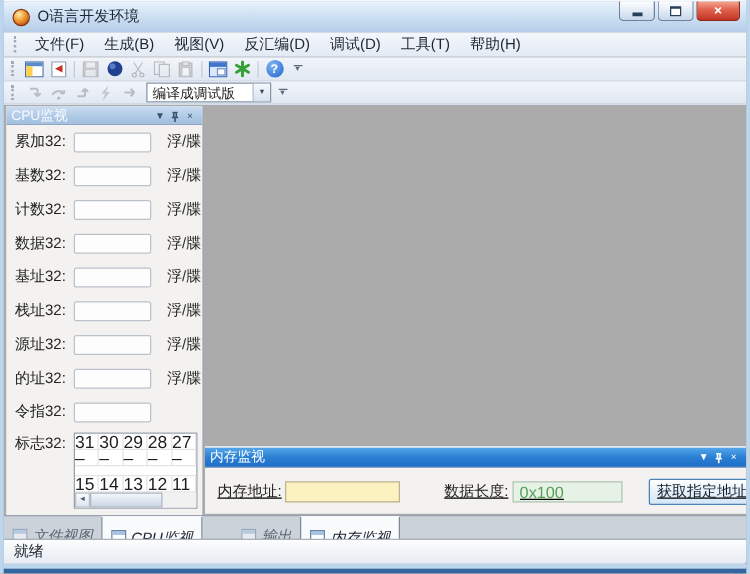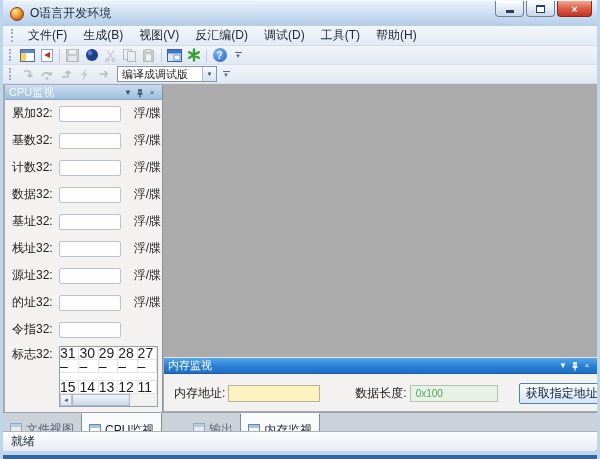--- a/index.html
+++ b/index.html
@@ -82,36 +82,36 @@
                    font-size:6px; color:#4a5a70; display:flex; align-items:center; justify-content:center; }
   .fg-track { flex:1; position:relative; }
   .fg-thumb { position:absolute; left:0; top:0; width:68%; height:100%;
               background:linear-gradient(#f2f6fa,#ccd7e6); border:1px solid #aab6c6; }
 
   
   .mem-panel { position:absolute; left:161px; top:273px; width:433px; height:54px;
                background:#f3f2f0; border-top:1px solid #e4e9f0; overflow:hidden; }
   .mem-panel .panel-header { background:linear-gradient(#54a7ea,#2a7ed2 55%,#1f6fc8); border-bottom:1px solid #1a5ca8; height:16px; }
   .mem-panel .ph-btn { color:#fff; }
-  .mem-content { display:flex; align-items:center; height:38px; padding-left:10px; }
+  .mem-content { display:flex; align-items:center; height:38px; padding-left:10px;text-decoration:underline; }
   .mem-label { color:#1e1e1e; font-size:12px; white-space:nowrap; }
   .input-yellow { width:92px; height:17px; margin-left:3px; background:#fbf2c0; border:1px solid #b9b294; }
   .input-green { width:88px; height:17px; margin-left:3px; background:#e7f2e6; border:1px solid #b2c3b2;
-                 color:#56a056; font-size:10px; padding-left:5px; font-family:"Liberation Sans",sans-serif; }
+                 color:#56a056; font-size:13px; padding-left:5px; font-family:"Liberation Sans",sans-serif; }
   .len-label { margin-left:35px; }
   .mem-btn { margin-left:21px; height:21px; width:120px; flex:none;
              background:linear-gradient(#feffff,#e9f2fb 45%,#d4e6f7); border:1px solid #4a82b8; border-radius:2px;
              font-size:12px; color:#12202e; white-space:nowrap; overflow:hidden; padding:0 6px;
              font-family:"Liberation Sans",sans-serif; }
 
   
   .tabstrip { position:absolute; left:0; top:412px; width:594px; height:19px;
               background:#ccd2da; border-top:1px solid #98a0ac; display:flex; align-items:flex-start; }
   .tab { display:flex; align-items:center; gap:4px; height:18px; padding:16px 7px;
-         font-size:12px; color:#5a6470; }
+         font-size:12px; color:#5a6470;font-style:italic; }
   .tab.active { background:#fafbfc; border:1px solid #7e8b99; border-top:1px solid #fafbfc;
                 color:#16202c; }
   .tab-icon { width:12px; height:12px; border:1px solid #6a85a8; background:#fff;
               box-shadow:inset 0 3px 0 #a8c4e4; flex:none; }
   .tab.inactive .tab-icon { opacity:.55; }
   .tab-group-right { margin-left:24px; display:flex; }
 
   
   .statusbar { position:absolute; left:0; top:431px; width:594px; height:20px;
                background:linear-gradient(#fdfdfe,#e7ebf2); border-top:1px solid #aab2be;

